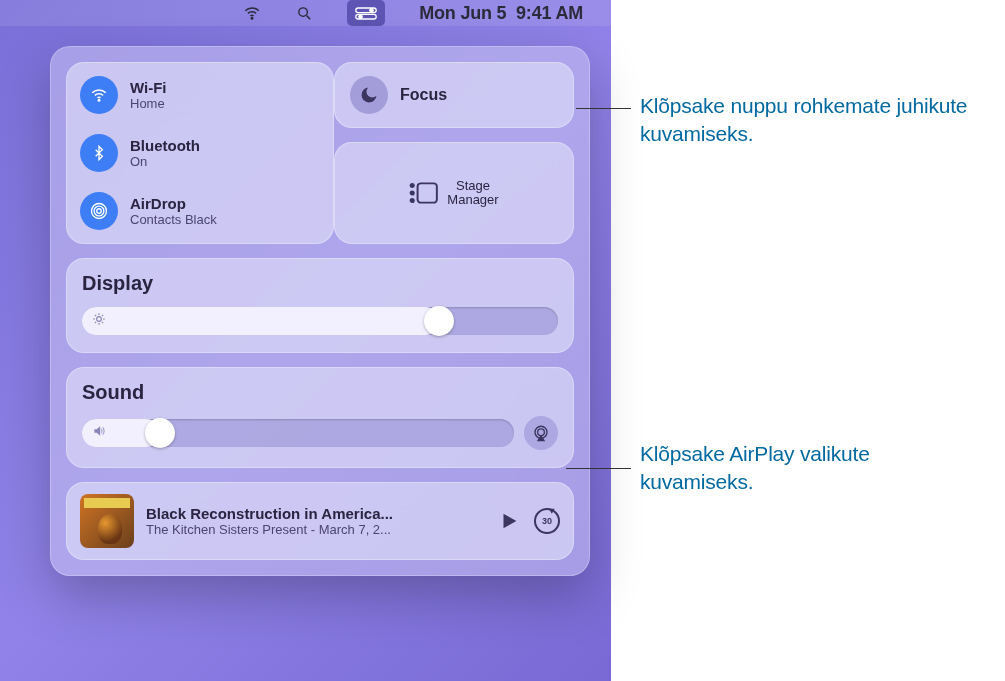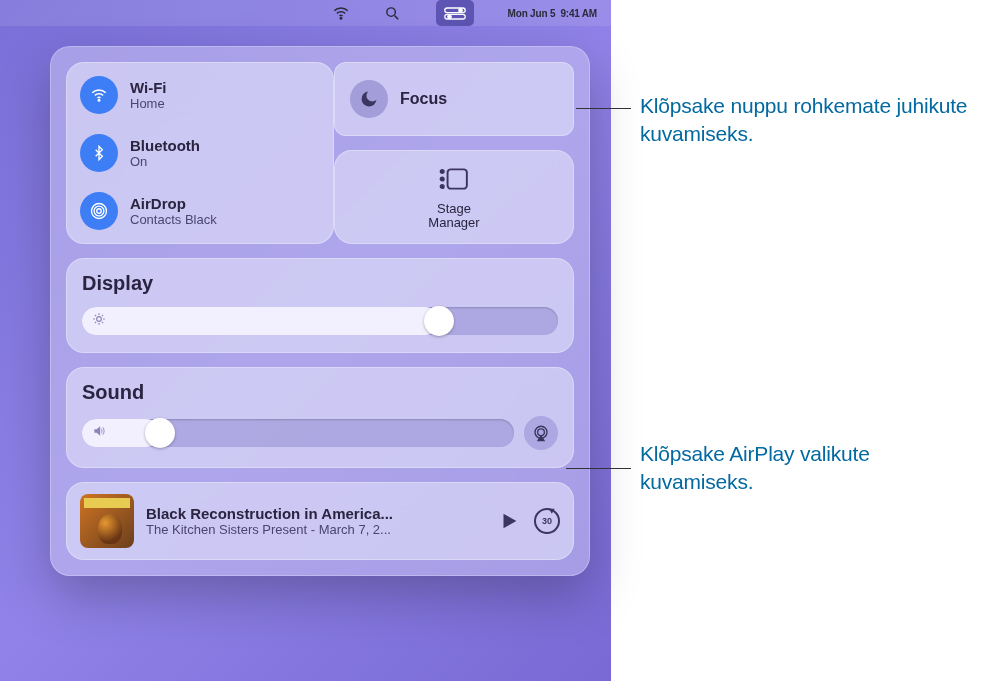--- a/index.html
+++ b/index.html
@@ -16,24 +16,24 @@
     height: 681px;
     background: linear-gradient(135deg, #7a6fd8 0%, #9082e8 50%, #7869d4 100%);
     position: relative;
   }
   .menubar {
     height: 26px;
     background: rgba(255,255,255,0.1);
     display: flex;
     justify-content: flex-end;
     align-items: center;
-    padding: 0 14px;
+    padding: 0 28px;
     gap: 34px;
     color: #2b2b3a;
-    font-size: 10px;
+    font-size: 18px;
     font-weight: 500;
   }
   .menubar .icon { width: 18px; height: 18px; display:flex; align-items:center; justify-content:center; }
   .menubar .cc-icon {
     background: #5d54b3;
     padding: 4px 8px;
     border-radius: 5px;
     color: #fff;
     height: 26px;
     display:flex; align-items:center;
@@ -81,43 +81,43 @@
   .conn-text .sub { font-size: 13px; color:#4b4670; }
 
   .right-col {
     flex: 1;
     display:flex;
     flex-direction: column;
     gap: 14px;
   }
   .focus-card {
     background: rgba(215,212,246,0.75);
-    border-radius: 12px;
+    border-radius: 18px;
     padding: 18px 16px;
     display:flex;
     align-items:center;
     gap: 12px;
     box-shadow: inset 0 0 0 1px rgba(255,255,255,0.3);
-    height: 74px;
+    height: 66px;
   }
   .focus-circle {
     width: 38px; height: 38px; border-radius:50%;
     background: rgba(122,114,192,0.5);
     display:flex;align-items:center;justify-content:center;
     color:#3b355f;
   }
   .focus-label { font-size:16px; font-weight:700; color:#2a2440; }
 
   .two-tiles { display:flex; gap:14px; flex:1; }
   .tile {
     flex:1;
     background: rgba(215,212,246,0.75);
     border-radius: 18px;
     display:flex;
-    flex-direction:column;
+    flex-direction:row;
     align-items:center;
     justify-content:center;
     gap: 8px;
     box-shadow: inset 0 0 0 1px rgba(255,255,255,0.3);
     padding: 12px 20px;
   }
   .tile-icon { width:30px; height:30px; display:flex;align-items:center;justify-content:center; color:#3b355f;}
   .tile-label { font-size:13px; font-weight:500; color:#2a2440; text-align:center; line-height:1.1;}
 
   .section-card {

